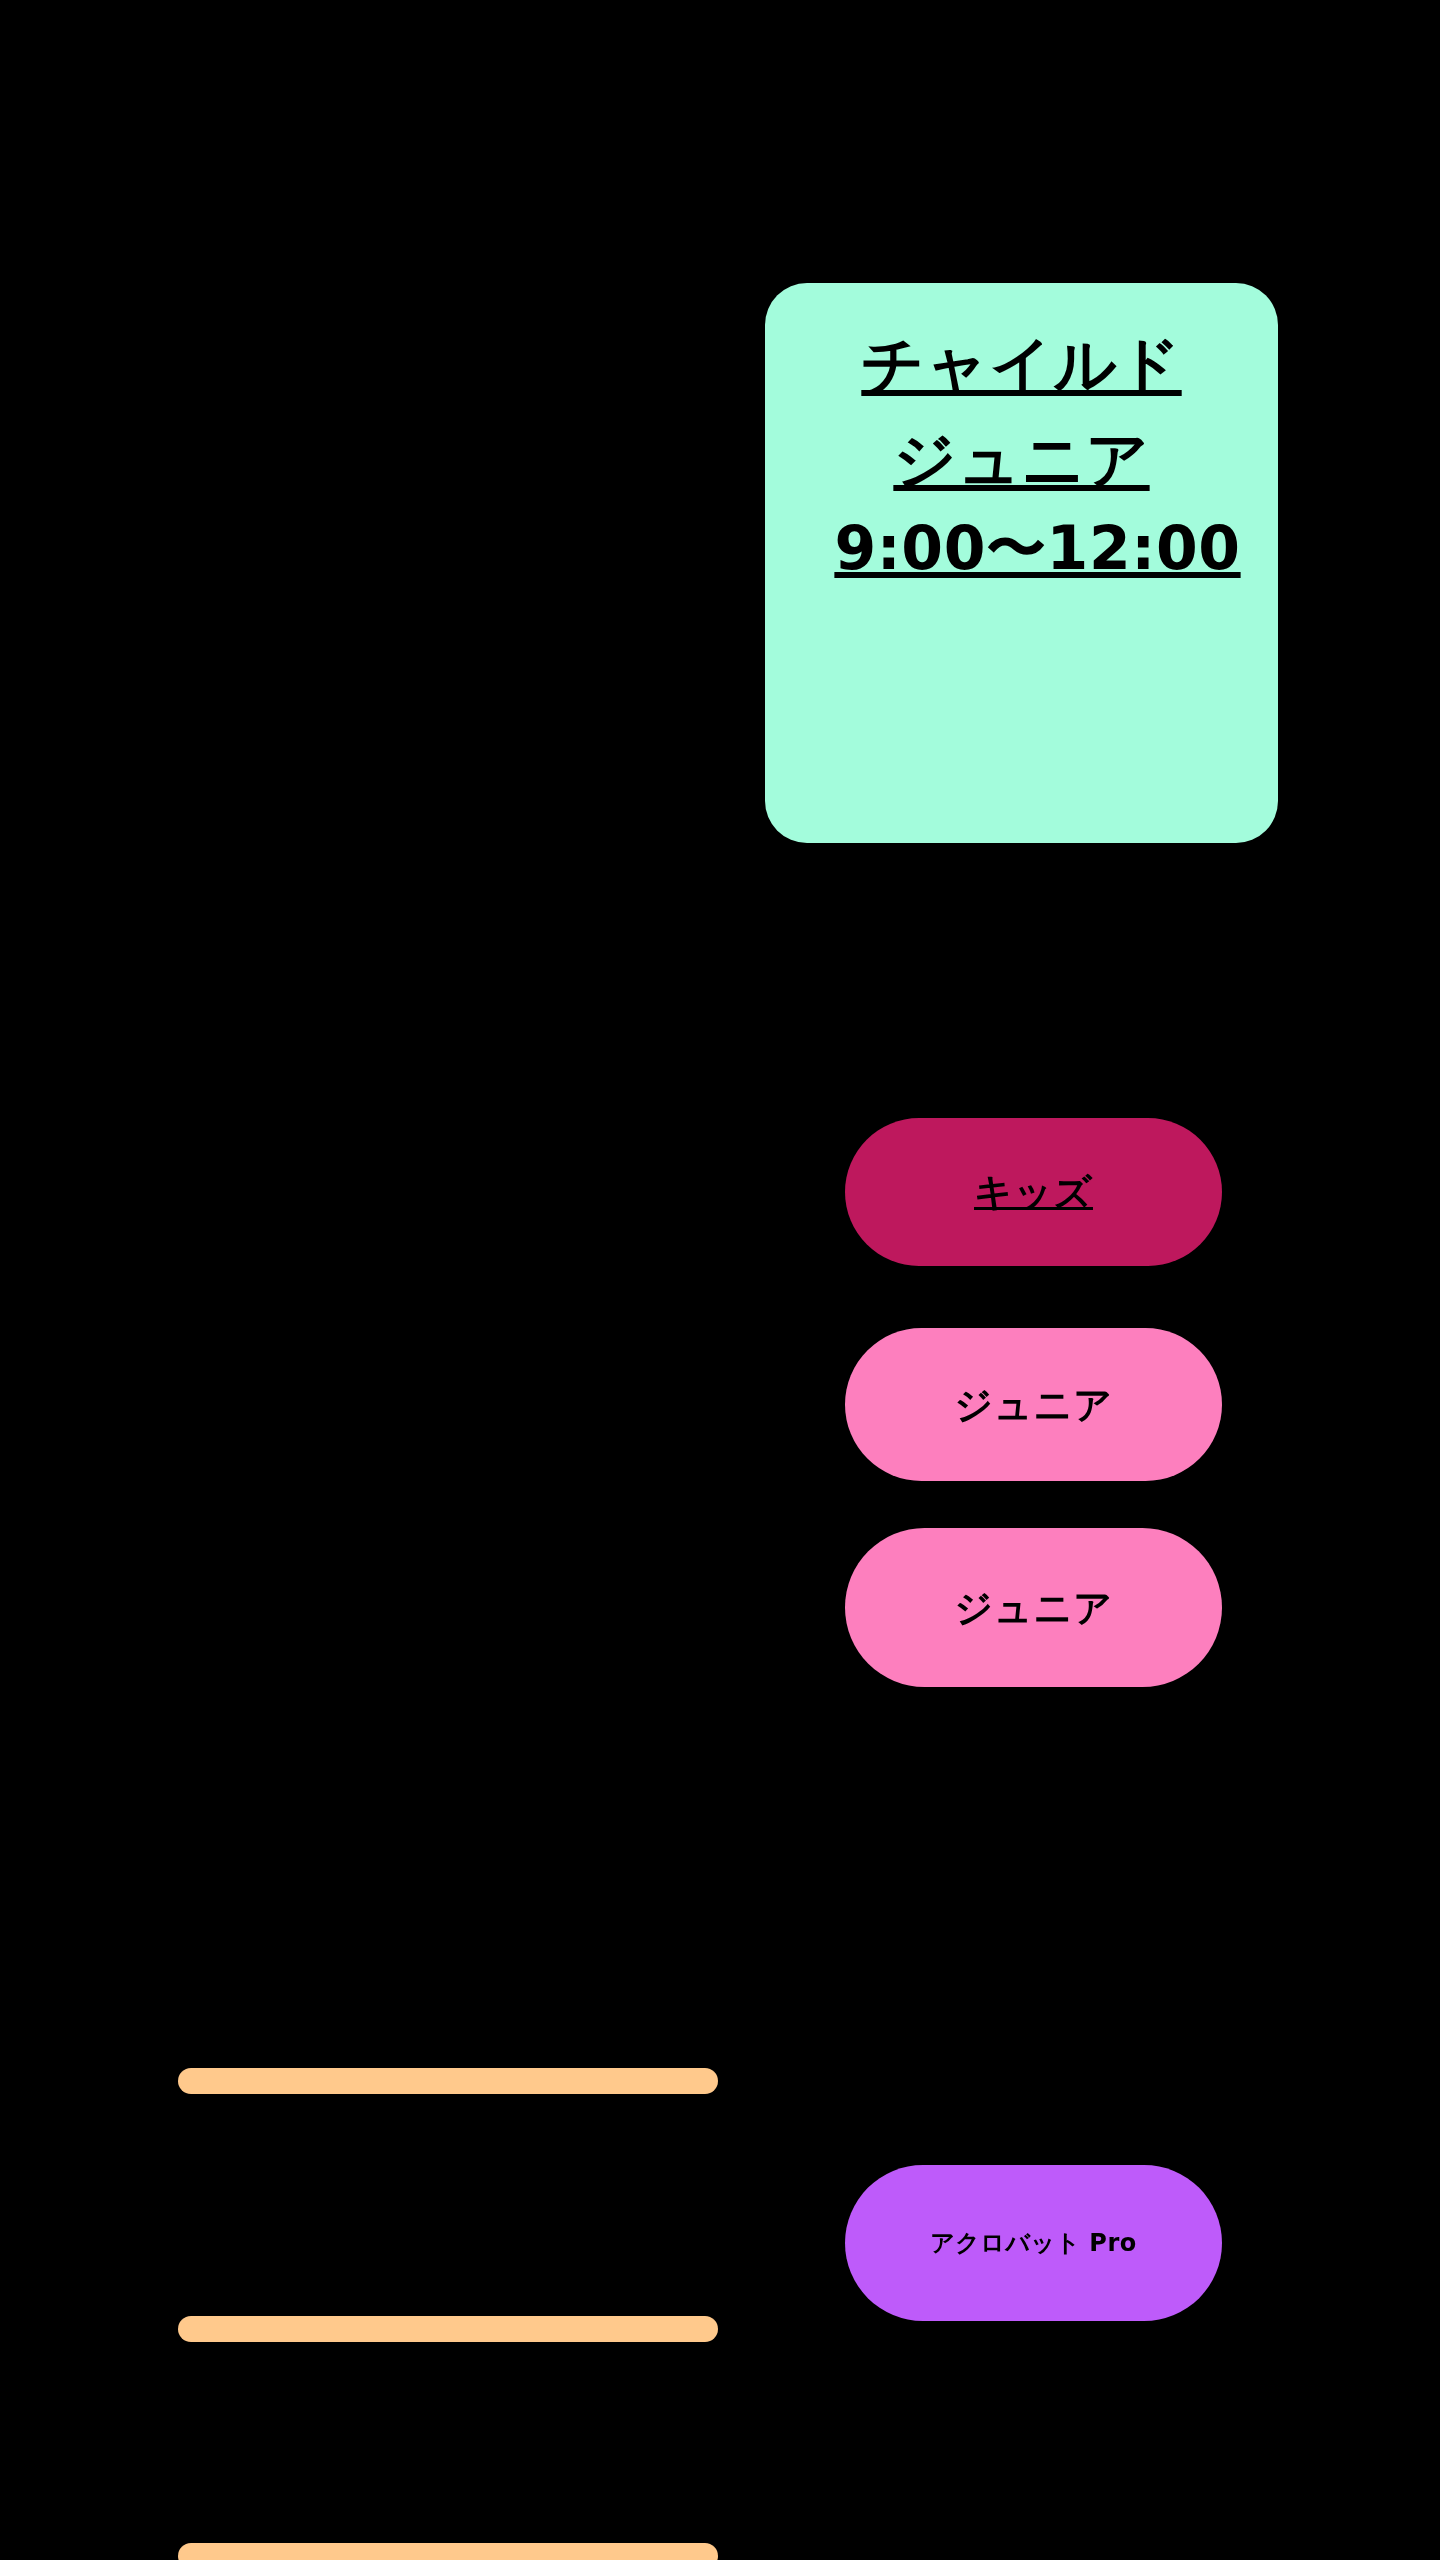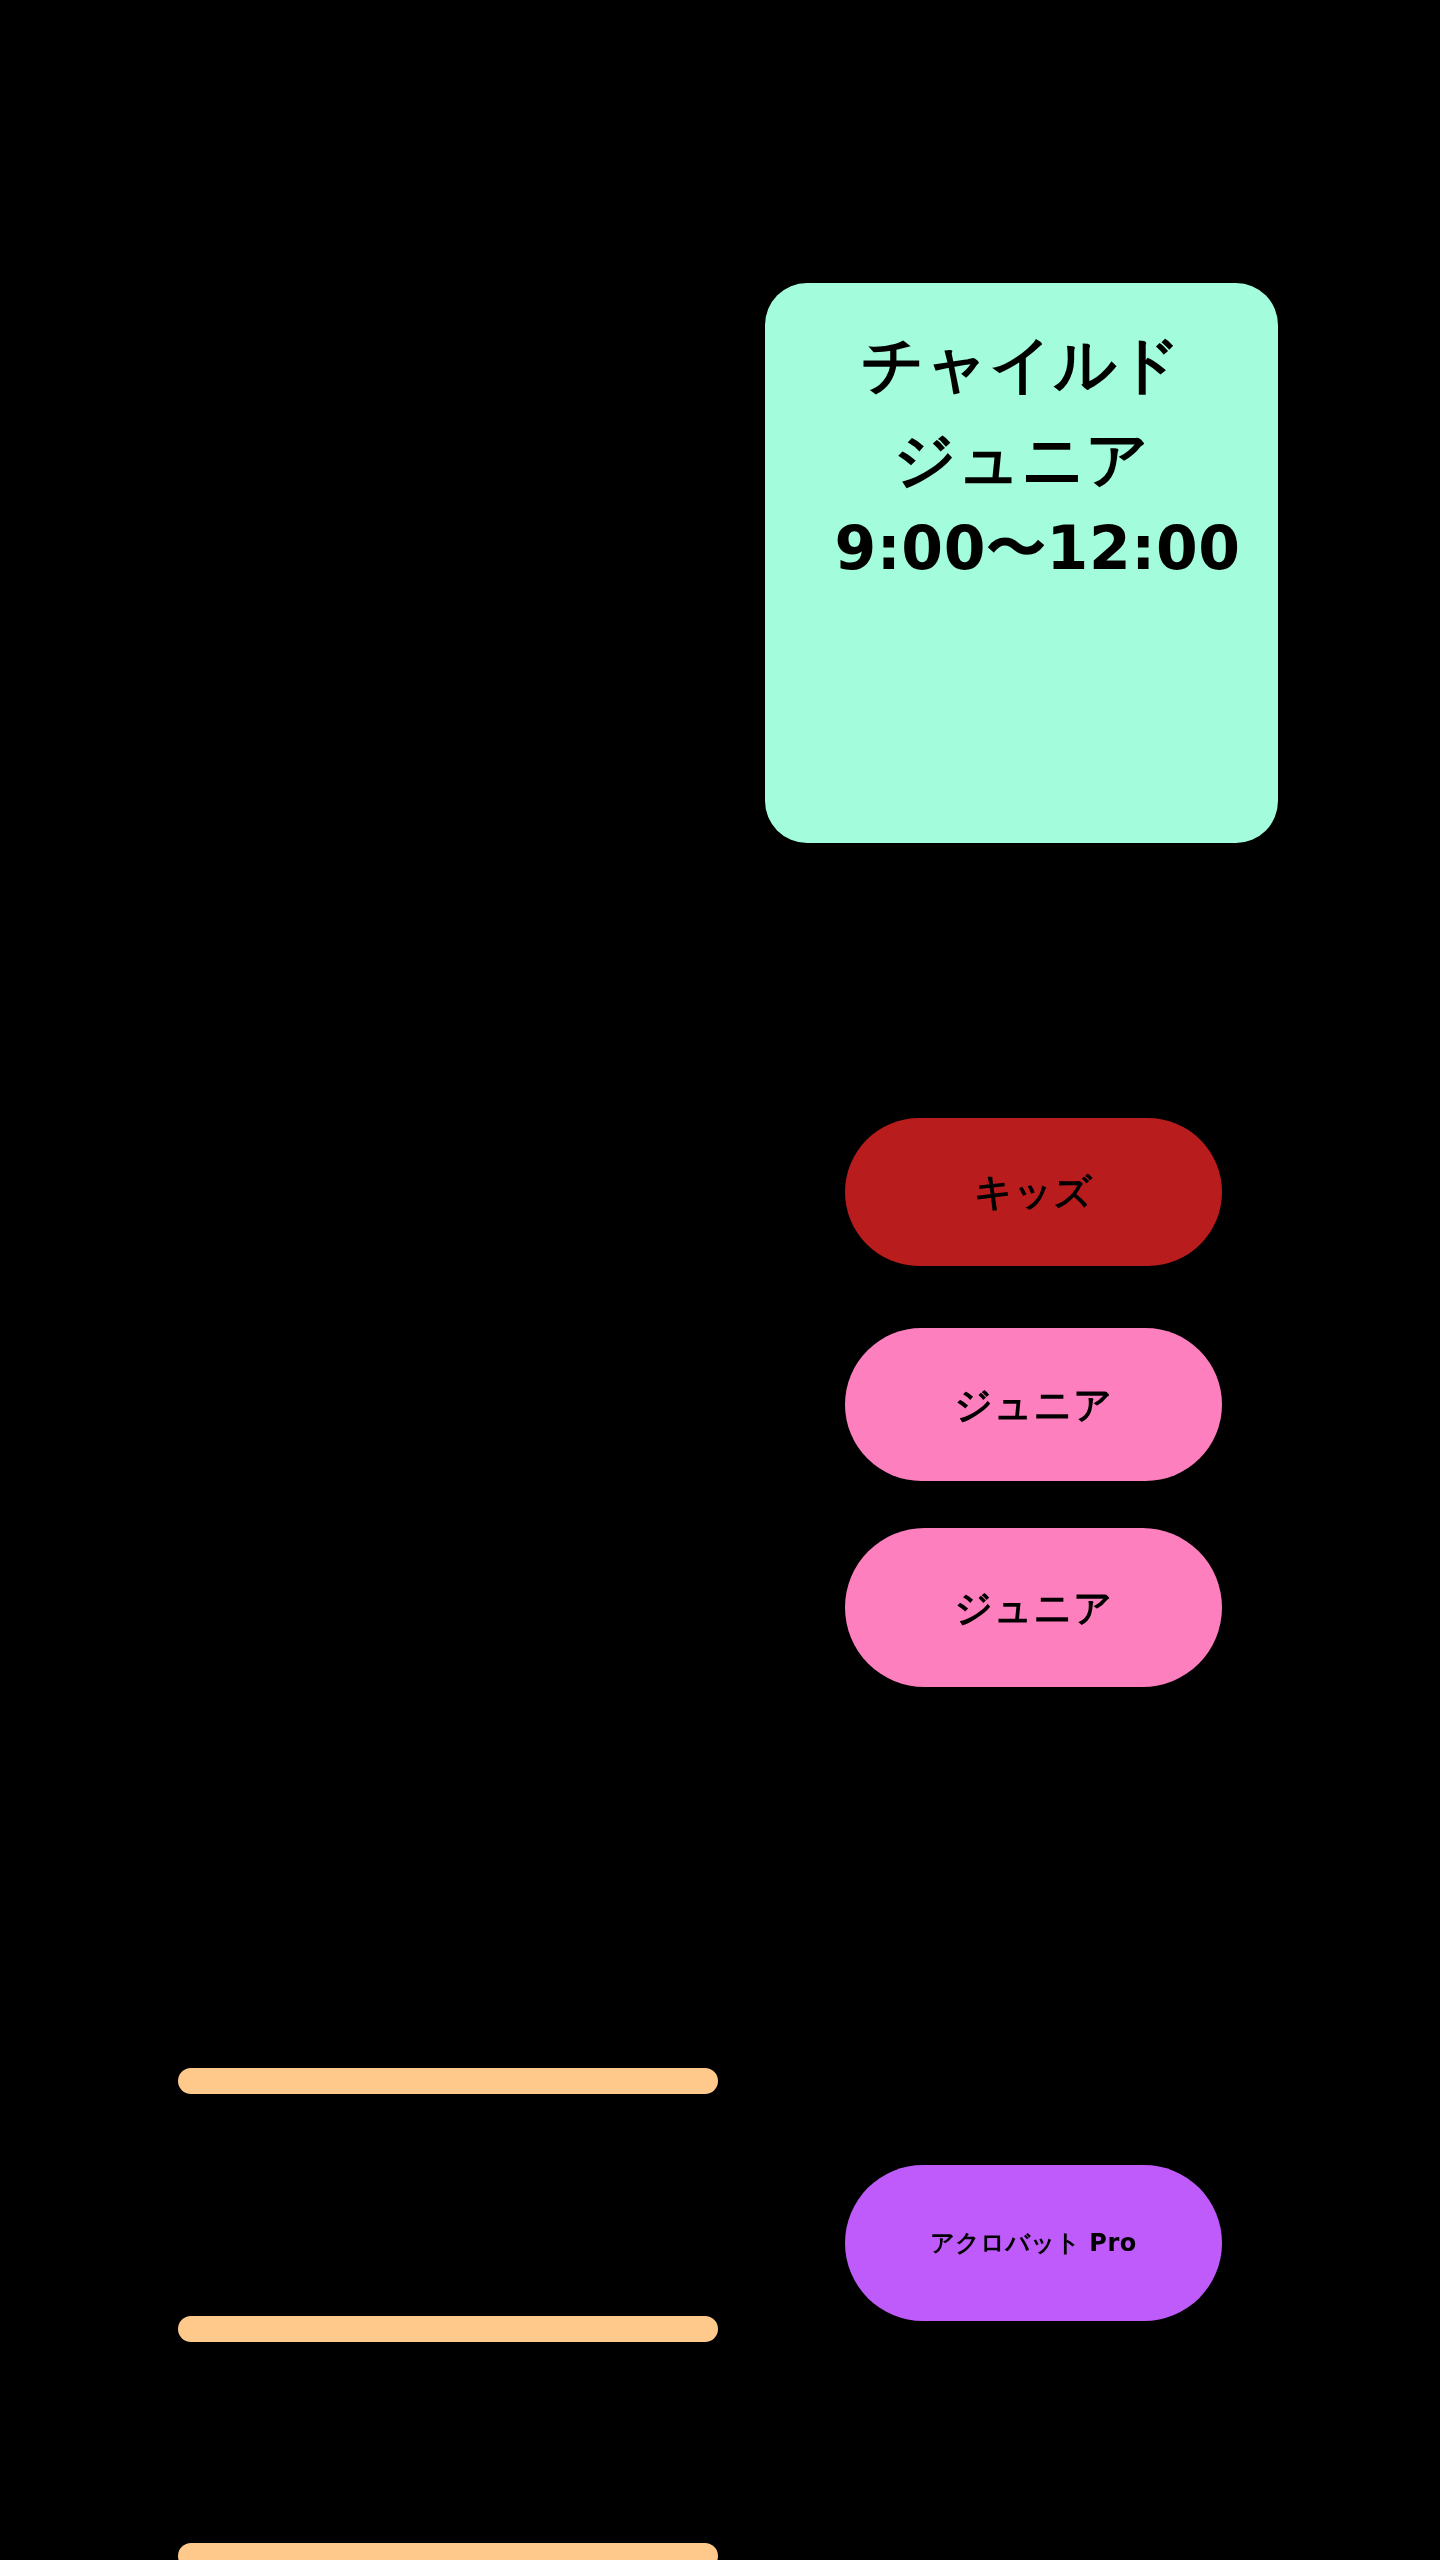--- a/index.html
+++ b/index.html
@@ -84,27 +84,27 @@
   }
   .bar-1 { top: 2068px; }
   .bar-2 { top: 2316px; }
   .bar-3 { top: 2543px; }
 </style>
 </head>
 <body style="background: rgb(0, 0, 0);">
 
 <div id="stage" style="background: rgb(0, 0, 0); width: 1440px; height: 2560px;">
 
-  <div class="plan-card" style="background-color: rgb(163, 252, 220);">
+  <div class="plan-card" style="background-color: rgb(163, 252, 220); text-decoration: underline;">
     <div class="plan-line l1">チャイルド</div>
     <div class="plan-line l2">ジュニア</div>
     <div class="plan-line l3">9:00〜12:00</div>
   </div>
 
-  <div class="pill pill-kids" style="background-color: #b91c1c;">
+  <div class="pill pill-kids" style="background-color: #be185d; text-decoration: underline;">
     <span class="pill-label">キッズ</span>
   </div>
 
   <div class="pill pill-junior-1" style="background-color: rgb(253, 127, 190);">
     <span class="pill-label">ジュニア</span>
   </div>
 
   <div class="pill pill-junior-2" style="background-color: rgb(253, 127, 190);">
     <span class="pill-label">ジュニア</span>
   </div>

